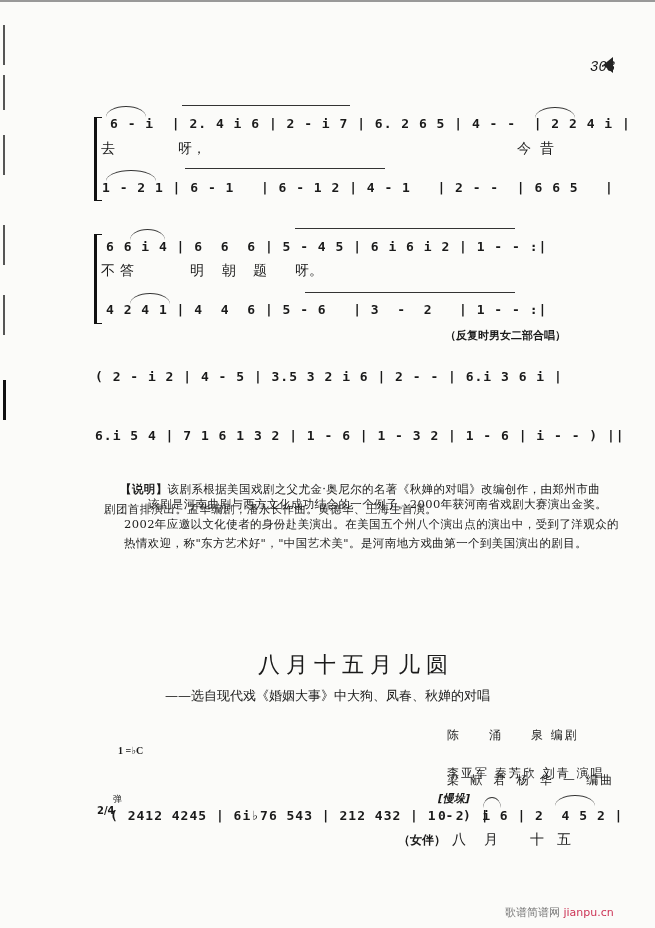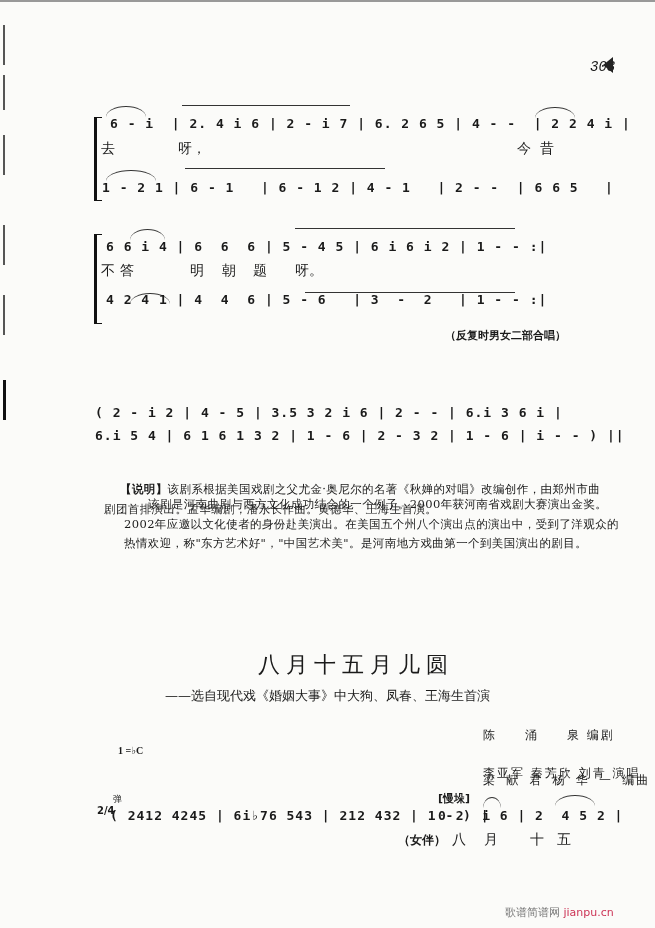--- a/index.html
+++ b/index.html
@@ -16,21 +16,21 @@
          font-size:13px;font-weight:bold;letter-spacing:1px;white-space:pre;}
   .lyric{position:absolute;font-family:"DejaVu Serif","Liberation Serif",serif;font-size:14px;}
   .bracket{position:absolute;border-left:3px solid #111;border-top:1.5px solid #111;border-bottom:1.5px solid #111;width:5px;}
   .slur{position:absolute;border-top:1.2px solid #333;border-radius:50%/100% 100% 0 0;height:10px;}
   .note-small{position:absolute;font-family:"DejaVu Sans","Liberation Sans",sans-serif;font-size:11px;font-weight:bold;}
   .para{position:absolute;left:104px;width:505px;font-family:"DejaVu Serif","Liberation Serif",serif;
         font-size:11.5px;line-height:19.5px;letter-spacing:0.4px;}
   .title{position:absolute;left:258px;top:650px;font-family:"DejaVu Serif","Liberation Serif",serif;
          font-size:22px;letter-spacing:6px;}
   .subtitle{position:absolute;left:165px;top:687px;font-family:"DejaVu Serif","Liberation Serif",serif;font-size:13px;}
-  .credit{position:absolute;left:447px;font-family:"DejaVu Serif","Liberation Serif",serif;font-size:12px;letter-spacing:2px;margin-left:36px;}
+  .credit{position:absolute;left:447px;font-family:"DejaVu Serif","Liberation Serif",serif;font-size:12px;letter-spacing:2px;}
   .key{position:absolute;left:118px;top:745px;font-family:"Liberation Serif","DejaVu Serif",serif;font-size:10px;font-weight:bold;}
   .watermark{position:absolute;left:505px;top:905px;font-size:11px;color:#777;}
   .watermark .en{color:#c35;}
 </style>
 </head>
 <body>
 
 <div class="top-rule"></div>
 <div class="edge-mark" style="top:25px;height:40px;"></div>
 <div class="edge-mark" style="top:75px;height:35px;"></div>
@@ -66,50 +66,50 @@
   <span class="notes" style="left:6px;">6 6 i 4 | 6  6  6 | 5 - 4 5 | 6 i 6 i 2 | 1 - - :|</span>
 </div>
 <span class="lyric" style="left:101px;top:262px;">不</span>
 <span class="lyric" style="left:120px;top:262px;">答</span>
 <span class="lyric" style="left:190px;top:262px;">明</span>
 <span class="lyric" style="left:222px;top:262px;">朝</span>
 <span class="lyric" style="left:253px;top:262px;">题</span>
 <span class="lyric" style="left:295px;top:262px;">呀。</span>
 <div class="slur" style="left:130px;top:293px;width:40px;"></div>
 <div class="slur" style="left:305px;top:292px;width:210px;border-radius:0;height:0;"></div>
-<div class="staff-row" style="top:292px;text-decoration:underline;">
+<div class="staff-row" style="top:302px;text-decoration:underline;">
   <span class="notes" style="left:6px;">4 2 4 1 | 4  4  6 | 5 - 6   | 3  -  2   | 1 - - :|</span>
 </div>
 <span class="lyric" style="left:445px;top:328px;font-size:11px;font-weight:bold;font-family:'DejaVu Sans',sans-serif;">（反复时男女二部合唱）</span>
 
-<div class="staff-row" style="top:369px;margin-top:36px;">
+<div class="staff-row" style="top:369px;">
   <span class="notes" style="left:-5px;">( 2 - i 2 | 4 - 5 | 3.5 3 2 i 6 | 2 - - | 6.i 3 6 i |</span>
 </div>
 <div class="staff-row" style="top:428px;">
-  <span class="notes" style="left:-5px;">6.i 5 4 | 6 1 6 1 3 2 | 1 - 6 | 2 - 3 2 | 1 - 6 | i - - ) ||</span>
+  <span class="notes" style="left:-5px;">6.i 5 4 | 7 1 6 1 3 2 | 1 - 6 | 1 - 3 2 | 1 - 6 | i - - ) ||</span>
 </div>
 
 <div class="para" style="top:480px;text-indent:16px;">
   <b>【说明】</b><span>该剧系根据美国戏剧之父尤金·奥尼尔的名著《秋婵的对唱》改编创作，由郑州市曲剧团首排演出。孟华编剧，潘永长作曲。黄德华、王海生首演。</span>
 </div>
 <div class="para" style="top:495px;text-indent:24px;margin-left:20px;">该剧是河南曲剧与西方文化成功结合的一个例子。2000年获河南省戏剧大赛演出金奖。2002年应邀以文化使者的身份赴美演出。在美国五个州八个演出点的演出中，受到了洋观众的热情欢迎，称"东方艺术好"，"中国艺术美"。是河南地方戏曲第一个到美国演出的剧目。</div>
 
 <div class="title">八月十五月儿圆</div>
-<div class="subtitle">——选自现代戏《婚姻大事》中大狗、凤春、王海生首演</div>
+<div class="subtitle">——选自现代戏《婚姻大事》中大狗、凤春、秋婵的对唱</div>
 <div class="credit" style="top:727px;">陈　　涌　　泉 编剧</div>
 <div class="credit" style="top:772px;font-family:Liberation Mono, monospace;">梁 献 君  杨 华 一  编曲</div>
 <div class="credit" style="top:765px;">李亚军 秦芳欣 刘青 演唱</div>
 <div class="key">1 =♭C</div>
 
 <span class="note-small" style="left:113px;top:793px;font-weight:normal;font-size:9px;">弹</span>
 <span class="note-small" style="left:97px;top:806px;font-size:10px;line-height:9px;">2/4</span>
 <div class="staff-row" style="top:808px;left:110px;">
   <span class="notes">( 2412 4245 | 6i♭76 543 | 212 432 | 1 - ) |</span>
 </div>
-<span class="note-small" style="left:438px;top:791px;">[慢垛]</span>
+<span class="note-small" style="left:438px;top:791px;font-style:italic;">[慢垛]</span>
 <div class="slur" style="left:483px;top:797px;width:18px;"></div>
 <div class="slur" style="left:555px;top:795px;width:40px;"></div>
 <div class="staff-row" style="top:808px;left:438px;width:180px;">
   <span class="notes">0 2  i 6 | 2  4 5 2 |</span>
 </div>
 <span class="lyric" style="left:398px;top:832px;font-size:12px;font-weight:bold;font-family:'DejaVu Sans',sans-serif;">（女伴）</span>
 <span class="lyric" style="left:452px;top:831px;">八</span>
 <span class="lyric" style="left:484px;top:831px;">月</span>
 <span class="lyric" style="left:530px;top:831px;">十</span>
 <span class="lyric" style="left:557px;top:831px;">五</span>

